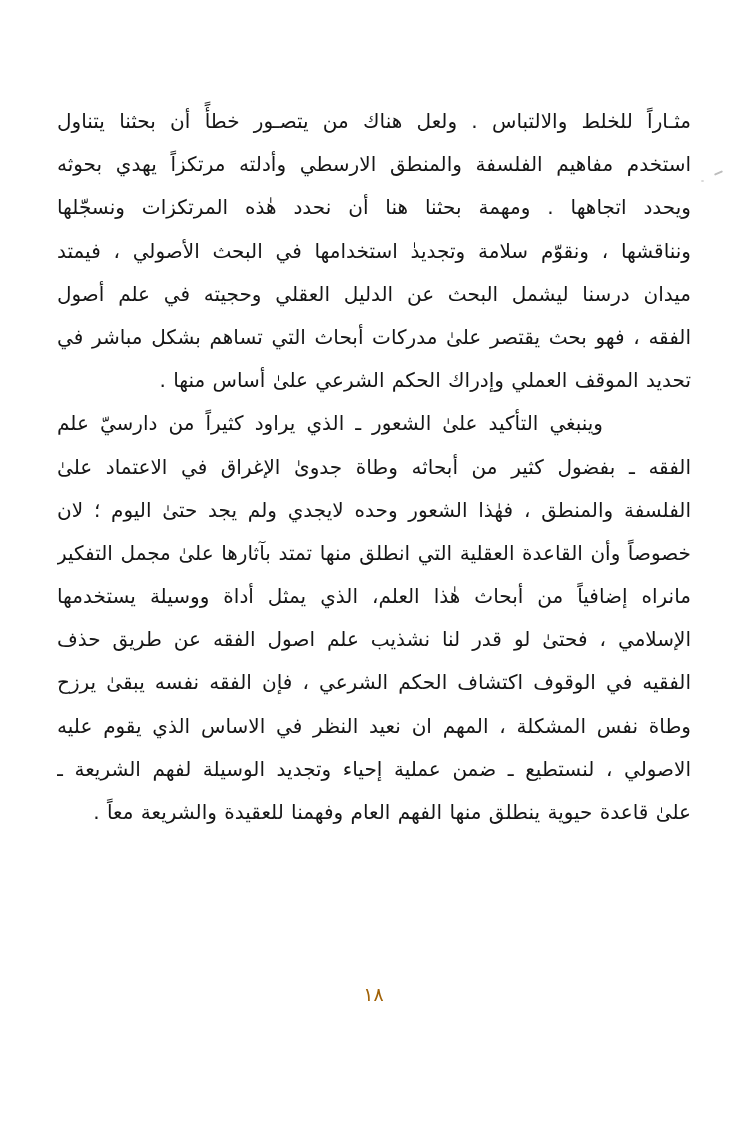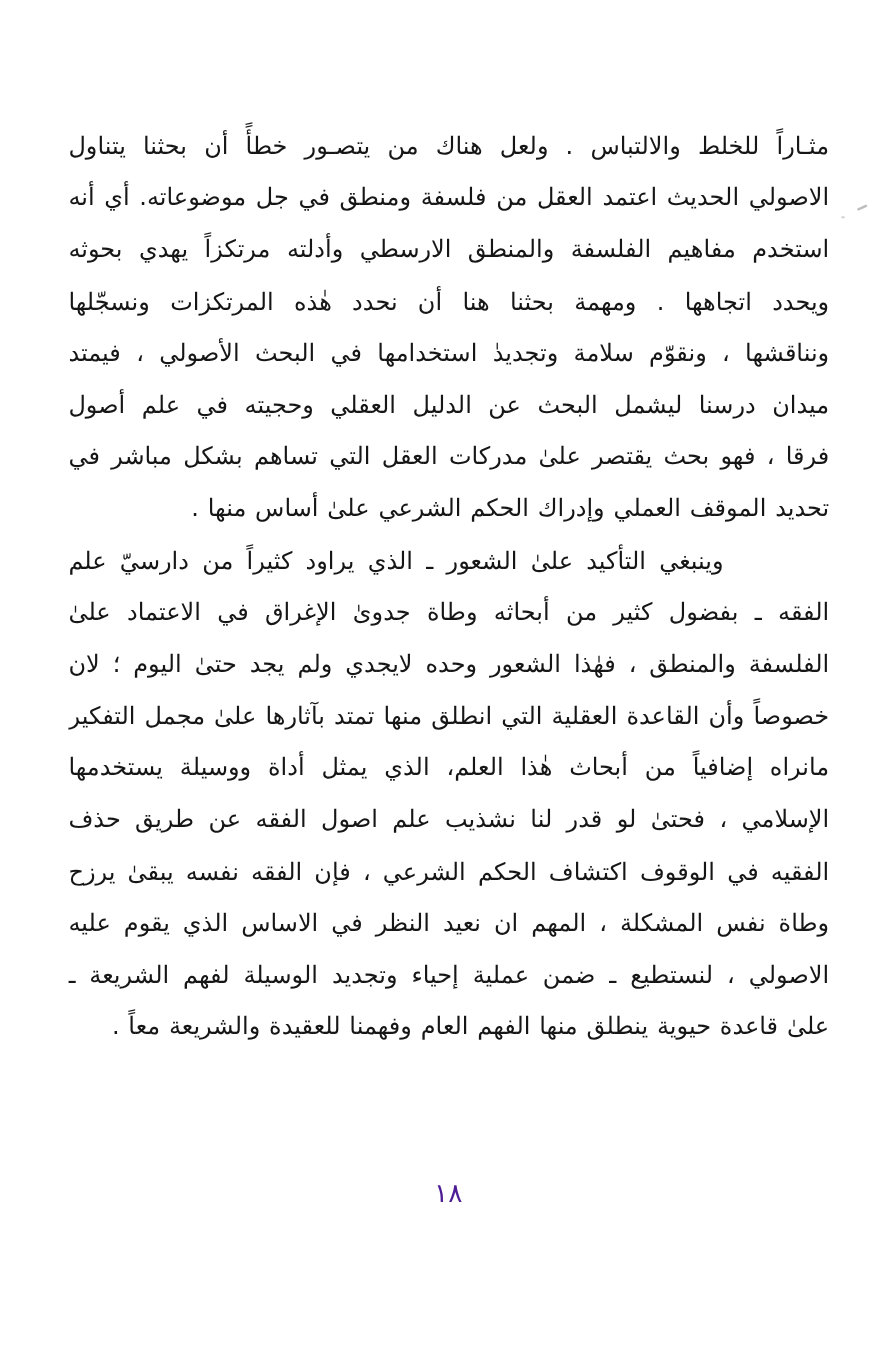--- a/index.html
+++ b/index.html
@@ -43,22 +43,22 @@
     padding-right: 88px;
     text-align-last: right;
   }
   .page-number {
     position: absolute;
     top: 983px;
     left: 0;
     width: 100%;
     text-align: center;
     direction: rtl;
-    color: #4c1d95;
-    font-size: 22px;
+    color: #a16207;
+    font-size: 19px;
     letter-spacing: 3px;
     font-family: "DejaVu Sans", sans-serif;
   }
   
   .speck-a {
     position: absolute;
     top: 172px;
     left: 714px;
     width: 9px;
     height: 2px;
@@ -78,26 +78,25 @@
     border-radius: 50%;
   }
 </style>
 </head>
 <body>
 
 <div class="sheet">
   <main class="page-text">
       <div class="paragraph">
         <div class="line">مثـاراً للخلط والالتباس . ولعل هناك من يتصـور خطأً أن بحثنا يتناول</div>
-        <div class="line">الاصولي الحديث اعتمد العقل من فلسفة ومنطق في جل موضوعاته. أي أنه</div>
         <div class="line">استخدم مفاهيم الفلسفة والمنطق الارسطي وأدلته مرتكزاً يهدي بحوثه</div>
         <div class="line">ويحدد اتجاهها . ومهمة بحثنا هنا أن نحدد هٰذه المرتكزات ونسجّلها</div>
         <div class="line">ونناقشها ، ونقوّم سلامة وتجديدٰ استخدامها في البحث الأصولي ، فيمتد</div>
         <div class="line">ميدان درسنا ليشمل البحث عن الدليل العقلي وحجيته في علم أصول</div>
-        <div class="line">فرقا ، فهو بحث يقتصر علىٰ مدركات العقل التي تساهم بشكل مباشر في</div>
+        <div class="line">الفقه ، فهو بحث يقتصر علىٰ مدركات أبحاث التي تساهم بشكل مباشر في</div>
         <div class="line last">تحديد الموقف العملي وإدراك الحكم الشرعي علىٰ أساس منها .</div>
       </div>
       <div class="paragraph">
         <div class="line indent">وينبغي التأكيد علىٰ الشعور ـ الذي يراود كثيراً من دارسيّ علم أصول</div>
         <div class="line">الفقه ـ بفضول كثير من أبحاثه وطاة جدوىٰ الإغراق في الاعتماد علىٰ</div>
         <div class="line">الفلسفة والمنطق ، فهٰذا الشعور وحده لايجدي ولم يجد حتىٰ اليوم ؛ لان</div>
         <div class="line">خصوصاً وأن القاعدة العقلية التي انطلق منها تمتد بآثارها علىٰ مجمل التفكير</div>
         <div class="line">مانراه إضافياً من أبحاث هٰذا العلم، الذي يمثل أداة ووسيلة يستخدمها</div>
         <div class="line">الإسلامي ، فحتىٰ لو قدر لنا نشذيب علم اصول الفقه عن طريق حذف</div>
         <div class="line">الفقيه في الوقوف اكتشاف الحكم الشرعي ، فإن الفقه نفسه يبقىٰ يرزح تحت</div>

